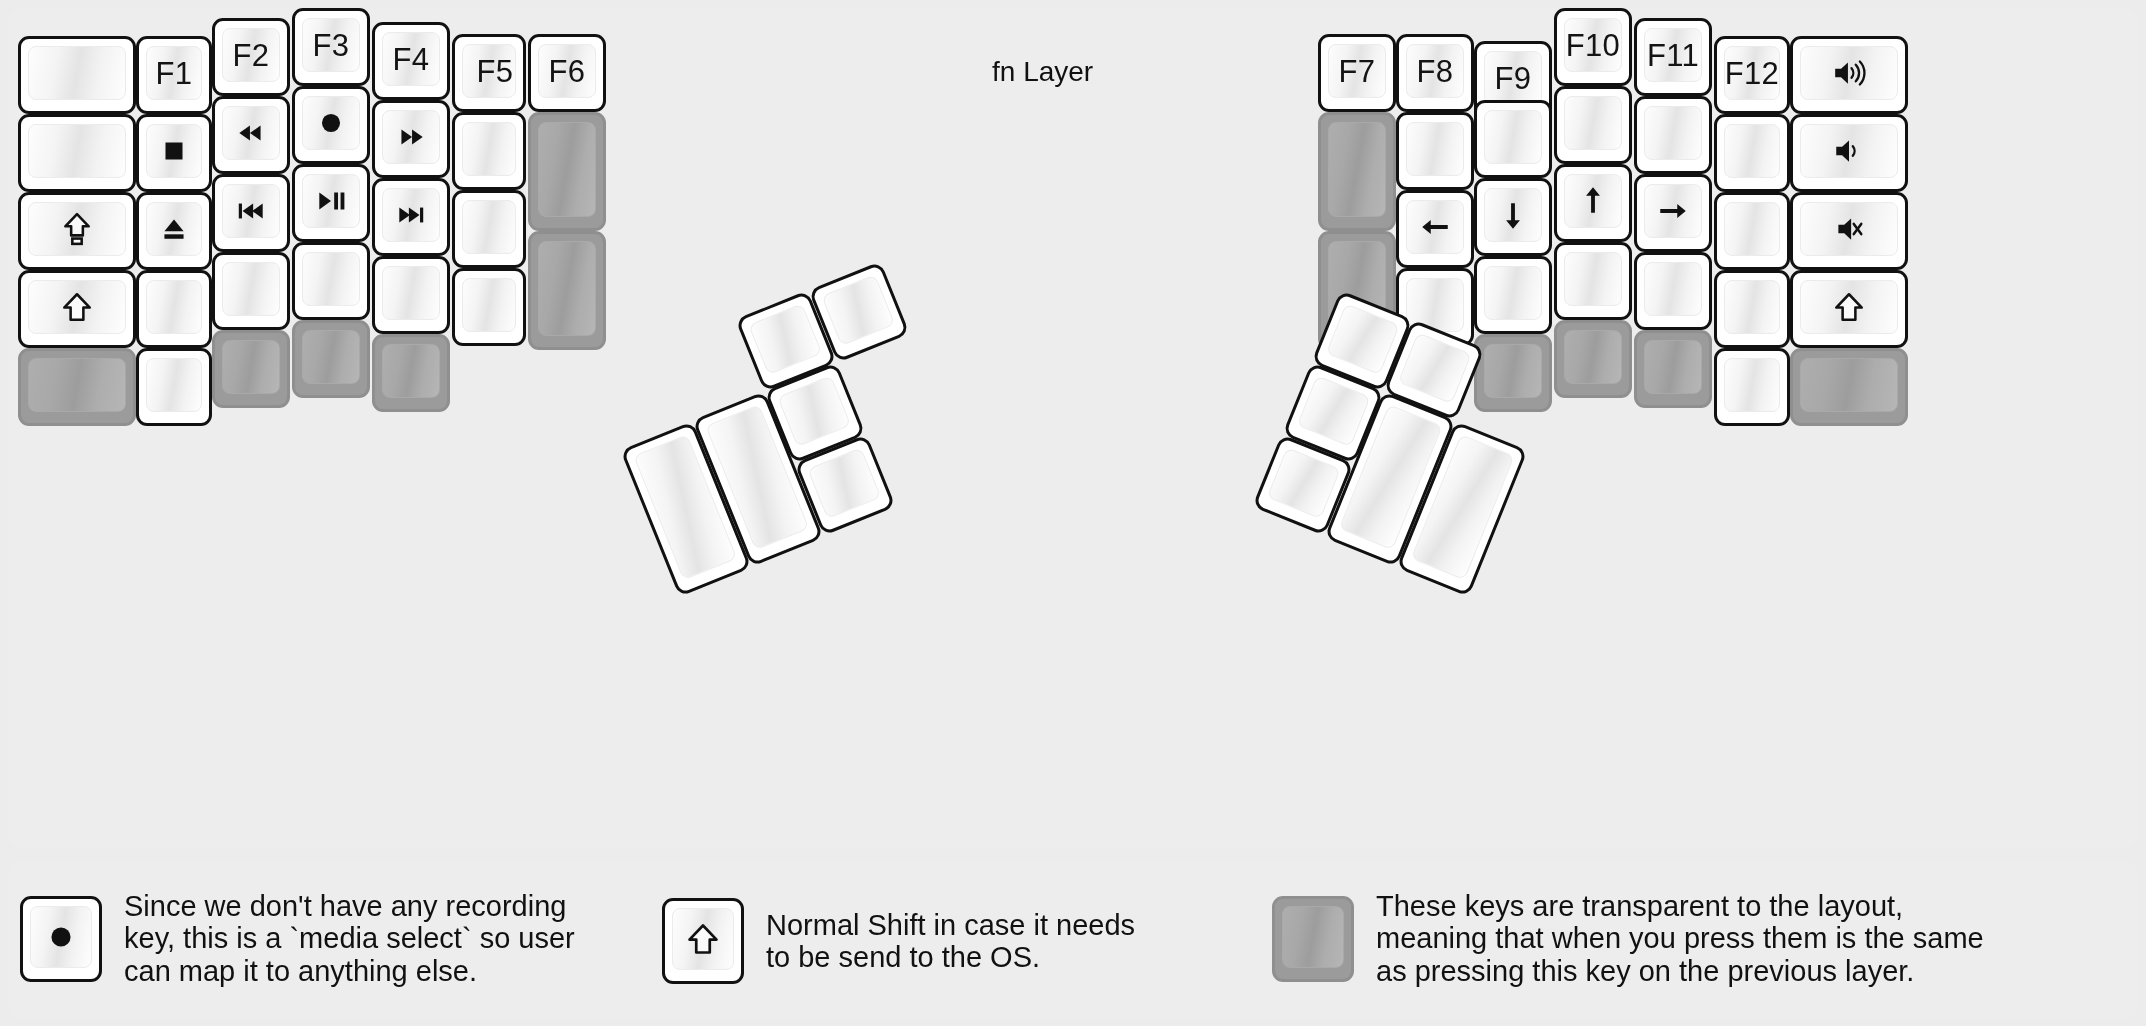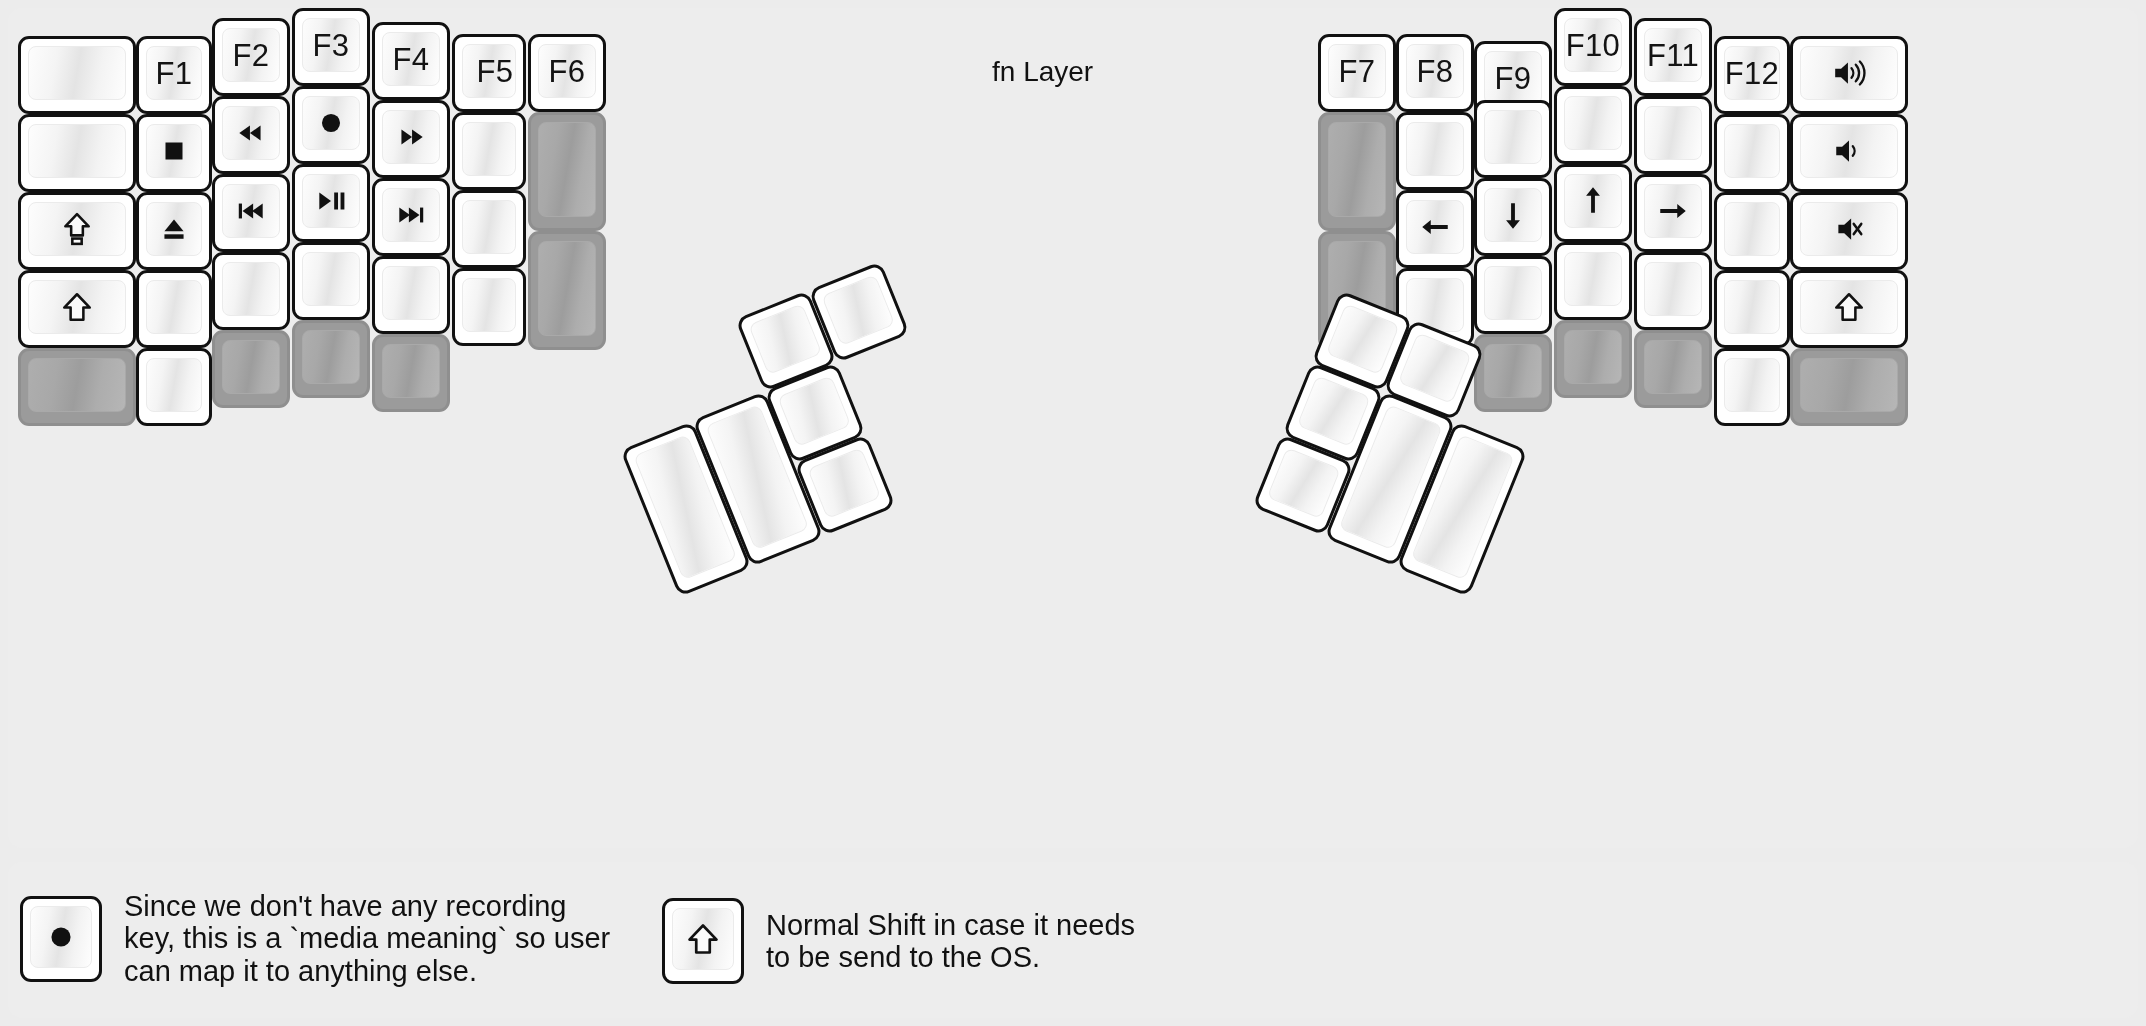--- a/index.html
+++ b/index.html
@@ -493,30 +493,40 @@
         <div class="key" style="left: 0px; top: 0px; width: 82px; height: 86px;">
           <div class="cap"></div>
           <div class="lbl glyph">
             <svg width="36" height="36" viewBox="0 0 32 32" fill="#111">
               <circle cx="16" cy="16" r="8.5"></circle>
             </svg>
           </div>
         </div>
       </div>
     <div class="legend-text">Since we don't have any recording
-key, this is a `media meaning` so user
+key, this is a `media select` so user
 can map it to anything else.</div>
   </div>
   <div class="legend-item" id="legend-2">
     <div class="legend-key">
         <div class="key" style="left: 0px; top: 0px; width: 82px; height: 86px;">
           <div class="cap"></div>
           <div class="lbl glyph">
             <svg width="36" height="36" viewBox="0 0 32 32" fill="#111">
               <path d="M16 4 L28 16.5 L22 16.5 L22 28 L10 28 L10 16.5 L4 16.5 Z" fill="#fafafa" stroke="#111" stroke-width="2.4" stroke-linejoin="round"></path>
             </svg>
           </div>
         </div>
       </div>
     <div class="legend-text">Normal Shift in case it needs
 to be send to the OS.</div>
   </div>
+  <div class="legend-item" id="legend-3">
+    <div class="legend-key">
+        <div class="key trans" style="left: 0px; top: 0px; width: 82px; height: 86px;">
+          <div class="cap"></div>
+        </div>
+      </div>
+    <div class="legend-text">These keys are transparent to the layout,
+meaning that when you press them is the same
+as pressing this key on the previous layer.</div>
+  </div>
 </div>
 
 </body></html>

